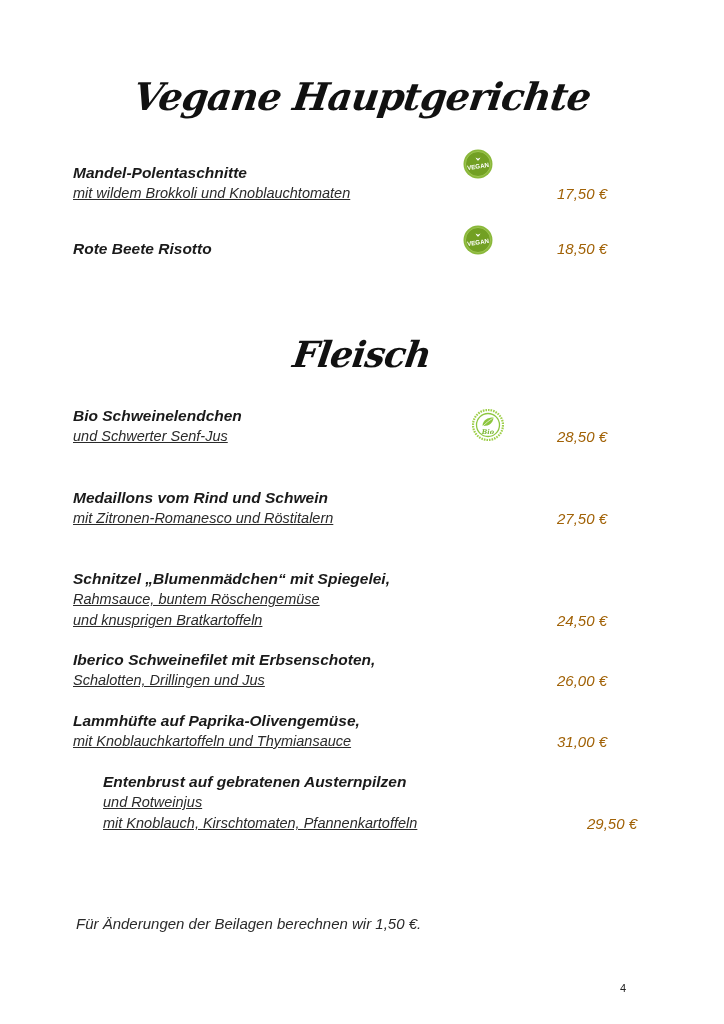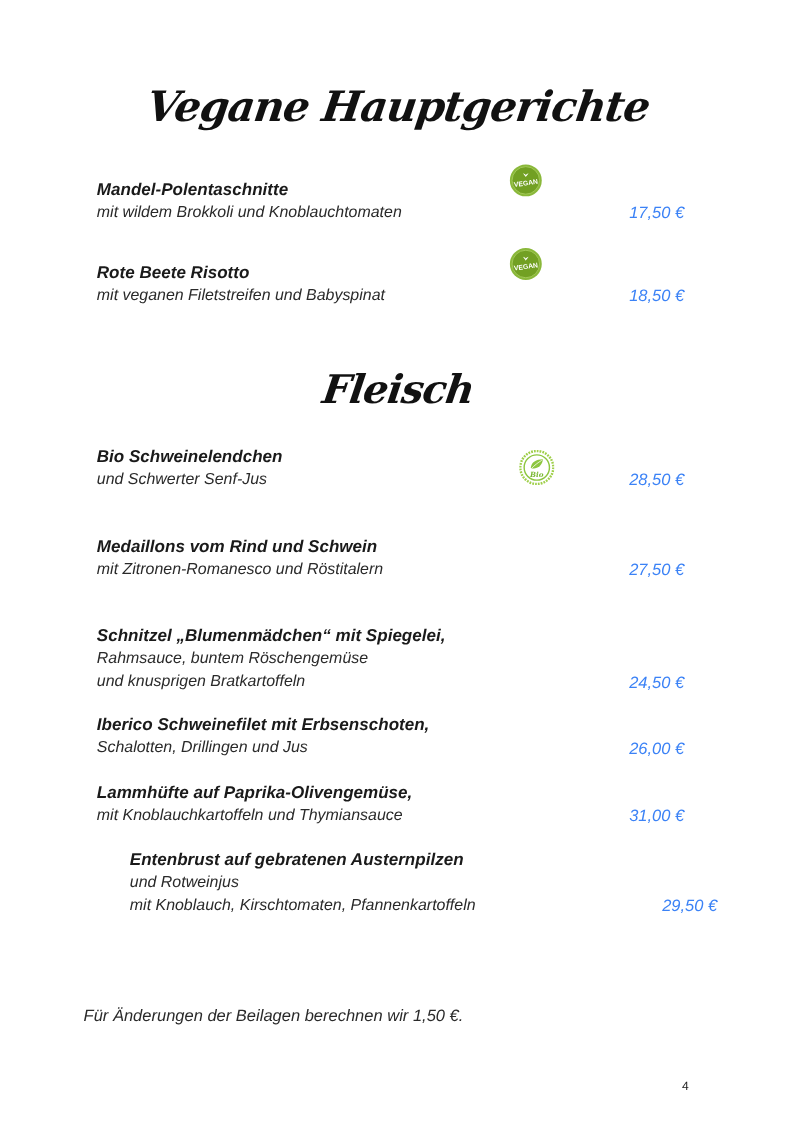--- a/index.html
+++ b/index.html
@@ -32,49 +32,50 @@
       font-size: 38px;
       line-height: 50px;
     }
     .title-fleisch {
       top: 330px;
       font-size: 36px;
       line-height: 48px;
     }
     .item {
       position: absolute;
-      left: 88px;
+      left: 73px;
       width: 534px;
     }
     .item-name {
       font-family: "Liberation Sans", sans-serif;
       font-style: italic;
       font-weight: bold;
       font-size: 15.5px;
       line-height: 21px;
       color: #1a1a1a;
       white-space: nowrap;
     }
     .item-desc {
       font-family: "Liberation Sans", sans-serif;
       font-style: italic;
       font-size: 14.5px;
       line-height: 21px;
       color: #2a2a2a;
       white-space: nowrap;
+      text-decoration: underline;
     }
     .price {
       position: absolute;
       right: 0;
       bottom: 0;
       font-family: "Liberation Sans", sans-serif;
       font-style: italic;
       font-size: 15px;
       line-height: 21px;
-      color: #3b82f6;
+      color: #a16207;
       white-space: nowrap;
     }
     .badge {
       position: absolute;
       width: 30px;
       height: 30px;
     }
     .footnote {
       position: absolute;
       left: 76px;
@@ -107,21 +108,20 @@
 </div>
 <svg class="badge" style="left:463px;top:149px;" viewBox="0 0 30 30">
   <circle cx="15" cy="15" r="14.5" fill="#8ab83a"></circle>
   <circle cx="15" cy="15" r="12.5" fill="#72a023" stroke="#a6cc5c" stroke-width="0.8"></circle>
   <path d="M12.5 8.5 C13.5 10.5 14.5 11 15 12 C15.5 11 16.5 10.5 17.5 8.5 C16 9 15 9.5 15 10.5 C15 9.5 14 9 12.5 8.5 Z" fill="#ffffff"></path>
   <text x="15" y="19.5" text-anchor="middle" font-family="Liberation Sans, sans-serif" font-weight="bold" font-size="6.2" fill="#ffffff" transform="rotate(-8 15 17)">VEGAN</text>
 </svg>
 
 <div class="item" style="top:238px;">
   <div class="item-name">Rote Beete Risotto</div>
-  <div class="item-desc">mit veganen Filetstreifen und Babyspinat</div>
   <div class="price">18,50 €</div>
 </div>
 <svg class="badge" style="left:463px;top:225px;" viewBox="0 0 30 30">
   <circle cx="15" cy="15" r="14.5" fill="#8ab83a"></circle>
   <circle cx="15" cy="15" r="12.5" fill="#72a023" stroke="#a6cc5c" stroke-width="0.8"></circle>
   <path d="M12.5 8.5 C13.5 10.5 14.5 11 15 12 C15.5 11 16.5 10.5 17.5 8.5 C16 9 15 9.5 15 10.5 C15 9.5 14 9 12.5 8.5 Z" fill="#ffffff"></path>
   <text x="15" y="19.5" text-anchor="middle" font-family="Liberation Sans, sans-serif" font-weight="bold" font-size="6.2" fill="#ffffff" transform="rotate(-8 15 17)">VEGAN</text>
 </svg>
 
 <div class="section-title title-fleisch">Fleisch</div>

